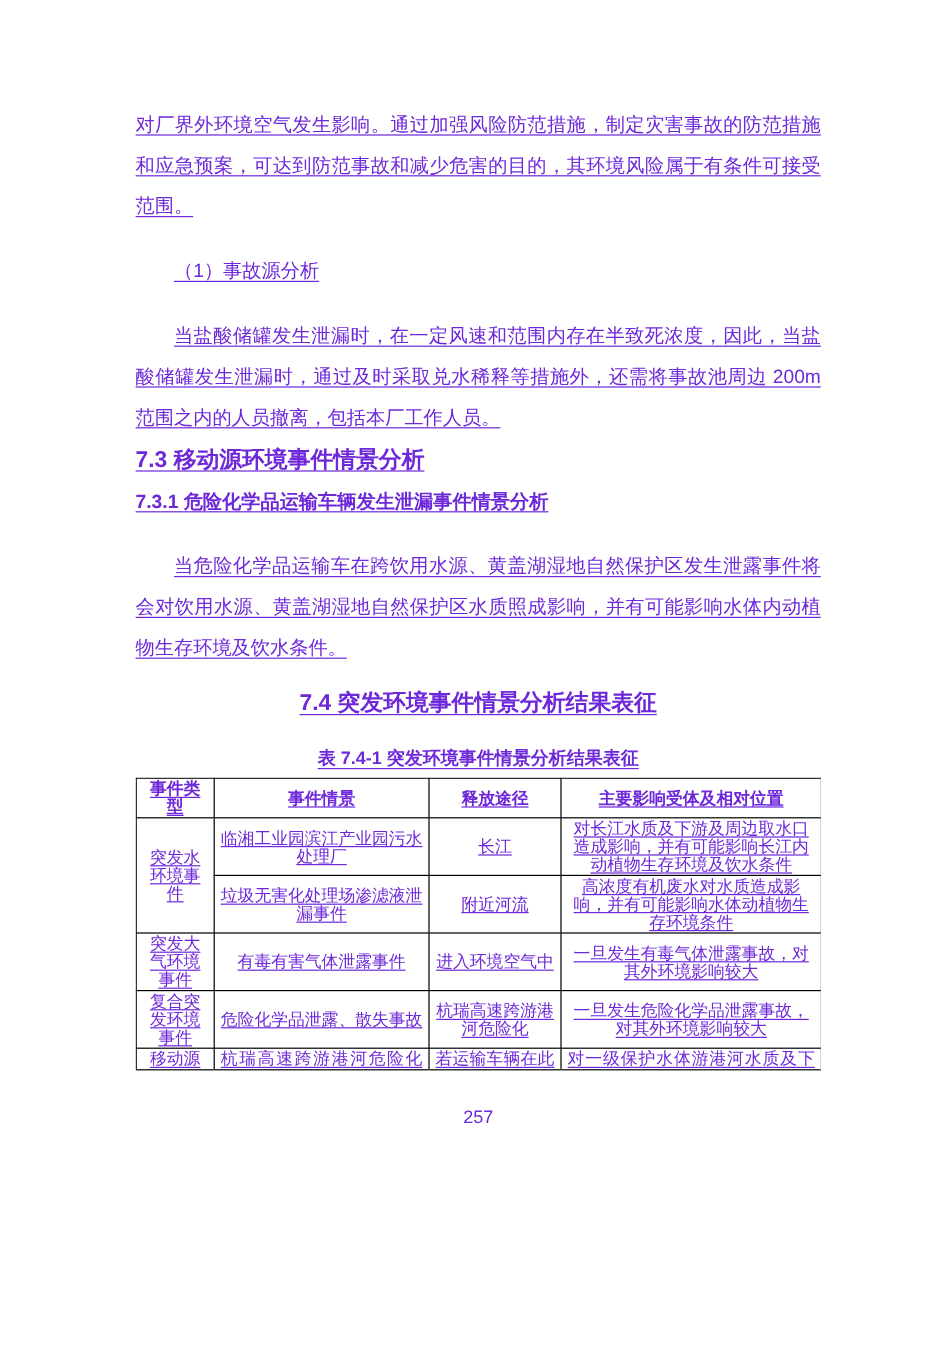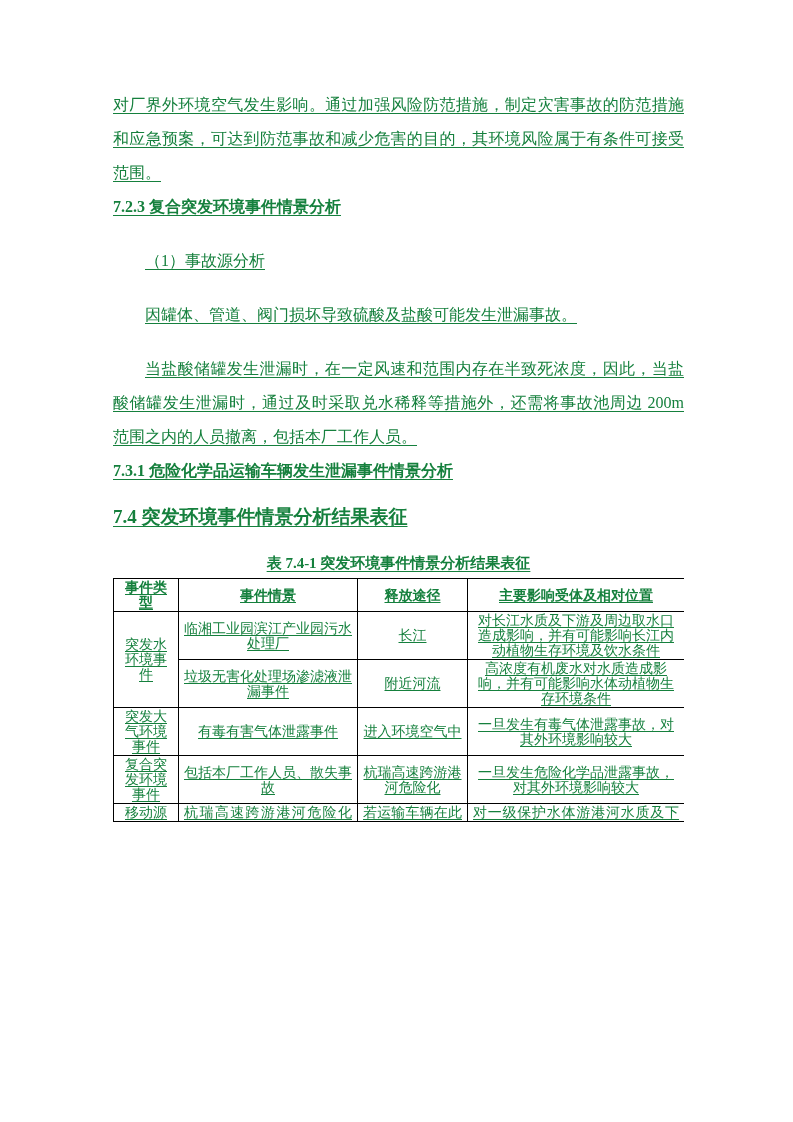--- a/index.html
+++ b/index.html
@@ -6,22 +6,22 @@
     margin: 0;
     padding: 0;
     background: #ffffff;
   }
   .page {
     position: relative;
     width: 793px;
     height: 1122px;
     background: #ffffff;
     overflow: hidden;
-    font-family: Liberation Serif, serif;
-    color: #15803d;
+    font-family: Liberation Sans, sans-serif;
+    color: #6d28d9;
   }
   .content {
     position: absolute;
     left: 113px;
     top: 0;
     width: 571px;
     padding-top: 88px;
   }
 
   p.body {
@@ -43,21 +43,21 @@
     text-underline-offset: 3px;
   }
   h2.sec {
     margin: 0;
     font-size: 19px;
     font-weight: bold;
     line-height: 36px;
     text-decoration: underline;
     text-underline-offset: 3px;
   }
-  h2.sec74 { margin-top: 14px; line-height: 30px; }
+  h2.sec74 { margin-top: 14px; line-height: 30px; text-align: center; }
 
   .table-caption {
     margin: 20px 0 4px 0;
     font-size: 15px;
     font-weight: bold;
     line-height: 22px;
     text-align: center;
     text-decoration: underline;
     text-underline-offset: 3px;
   }
@@ -101,28 +101,28 @@
   }
 </style>
 </head>
 <body>
 
 <div class="page">
   <div class="content">
 
     <p class="body">对厂界外环境空气发生影响。通过加强风险防范措施，制定灾害事故的防范措施和应急预案，可达到防范事故和减少危害的目的，其环境风险属于有条件可接受范围。</p>
 
-    <h3 class="sub">7.2.3 复合突发环境事件情景分析</h3>
 
     <p class="body indent">（1）事故源分析</p>
-    <p class="body indent">因罐体、管道、阀门损坏导致硫酸及盐酸可能发生泄漏事故。</p>
     <p class="body indent">当盐酸储罐发生泄漏时，在一定风速和范围内存在半致死浓度，因此，当盐酸储罐发生泄漏时，通过及时采取兑水稀释等措施外，还需将事故池周边 200m 范围之内的人员撤离，包括本厂工作人员。</p>
 
+    <h2 class="sec">7.3 移动源环境事件情景分析</h2>
     <h3 class="sub">7.3.1 危险化学品运输车辆发生泄漏事件情景分析</h3>
 
+    <p class="body indent">当危险化学品运输车在跨饮用水源、黄盖湖湿地自然保护区发生泄露事件将会对饮用水源、黄盖湖湿地自然保护区水质照成影响，并有可能影响水体内动植物生存环境及饮水条件。</p>
 
     <h2 class="sec sec74">7.4 突发环境事件情景分析结果表征</h2>
 
     <div class="table-caption">表 7.4-1 突发环境事件情景分析结果表征</div>
 
     <div class="table-clip">
       <table class="result">
         <colgroup>
           <col class="c1">
             <col class="c2">
@@ -150,29 +150,30 @@
             <td class="just">高浓度有机废水对水质造成影响，并有可能影响水体动植物生存环境条件</td>
           </tr>
           <tr>
             <th>突发大气环境事件</th>
             <td>有毒有害气体泄露事件</td>
             <td>进入环境空气中</td>
             <td class="just">一旦发生有毒气体泄露事故，对其外环境影响较大</td>
           </tr>
           <tr>
             <th>复合突发环境事件</th>
-            <td>包括本厂工作人员、散失事故</td>
+            <td>危险化学品泄露、散失事故</td>
             <td>杭瑞高速跨游港河危险化</td>
             <td>一旦发生危险化学品泄露事故，对其外环境影响较大</td>
           </tr>
           <tr class="cut">
             <th>移动源</th>
             <td class="spread">杭瑞高速跨游港河危险化</td>
             <td class="spread">若运输车辆在此</td>
             <td class="spread">对一级保护水体游港河水质及下</td>
           </tr>
         </tbody>
       </table>
     </div>
 
+    <div class="page-number">257</div>
 
   </div>
 </div>
 
 </body></html>

